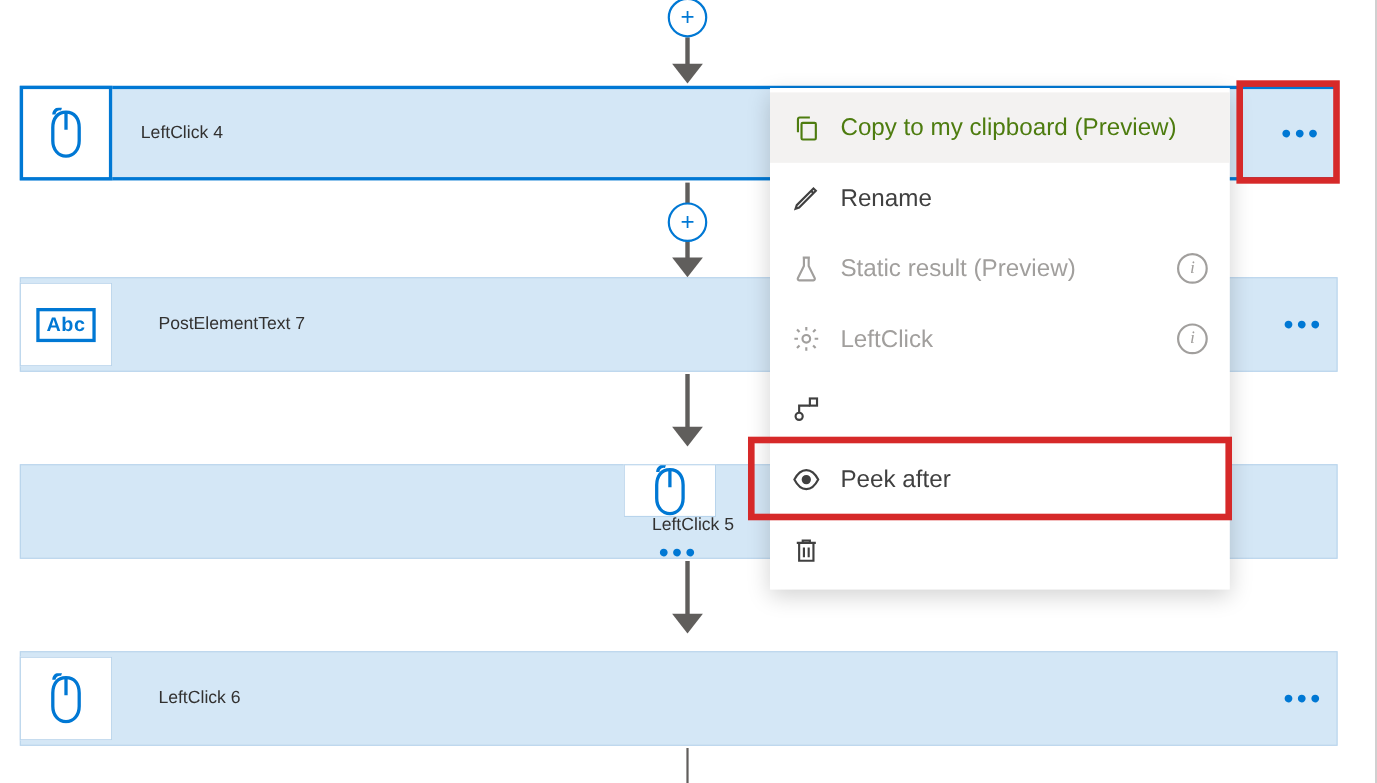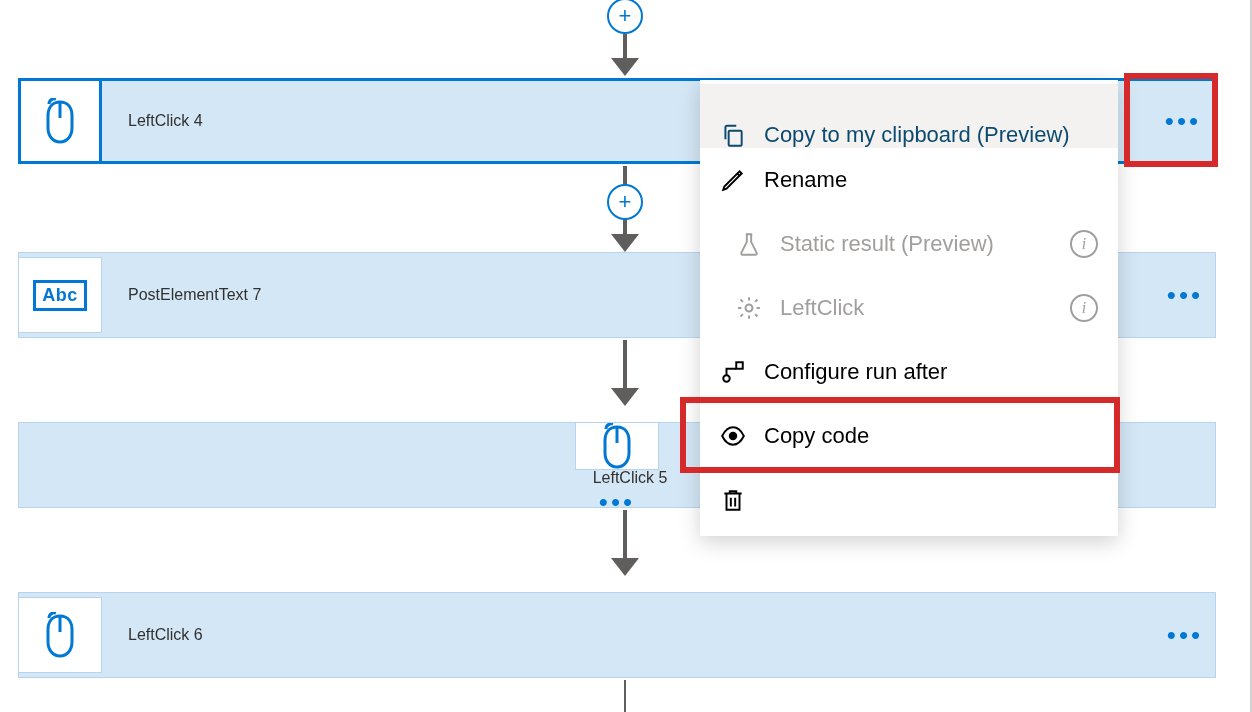--- a/index.html
+++ b/index.html
@@ -77,21 +77,21 @@
     background: #d4e7f6;
   }
   .card-icon-box {
     width: 84px;
     height: 76px;
     background: #ffffff;
     border: 1px solid #b8d4ec;
     display: flex;
     align-items: center;
     justify-content: center;
-    margin: -1px 0 -1px -1px;
+    margin: -1px 16px -1px -1px;
   }
   .action-card.selected .card-icon-box {
     border: 3px solid #0078d4;
     margin: -3px 0 -3px -3px;
     height: 86px;
     width: 84px;
   }
   .card-title {
     flex: 1;
     font-size: 16px;
@@ -119,31 +119,29 @@
     box-shadow: 0 6px 20px rgba(0,0,0,0.18);
     z-index: 10;
     padding: 4px 0;
   }
   .menu-item {
     display: flex;
     align-items: center;
     height: 64px;
     padding: 0 20px;
     font-size: 22px;
-    color: #000000;
+    color: #404040;
     position: relative;
   }
   .menu-item.hover {
     background: #f3f2f1;
-    color: #0c4a6e;
-    align-items: flex-end;
+    color: #4d7c0f;
   }
   .menu-item.disabled {
     color: #a19f9d;
-    margin-left: 16px;
   }
   .menu-icon {
     width: 44px;
     display: flex;
     align-items: center;
     justify-content: flex-start;
     color: inherit;
   }
   .menu-icon svg { stroke: currentColor; }
   .menu-label { flex: 1; }
@@ -293,30 +291,29 @@
       <span class="menu-info">i</span>
     </div>
     <div class="menu-item">
       <span class="menu-icon">
         <svg width="26" height="26" viewBox="0 0 24 24" fill="none" stroke-width="1.8">
             <rect x="15" y="3" width="6" height="6"></rect>
             <circle cx="6" cy="18" r="3"></circle>
             <path d="M6 15 V9 H15"></path>
           </svg>
       </span>
-      <span class="menu-label">Configure run after</span>
     </div>
     <div class="menu-item">
       <span class="menu-icon">
         <svg width="26" height="26" viewBox="0 0 24 24" fill="none" stroke-width="1.8">
             <path d="M2 12 C5 6 9 4 12 4 C15 4 19 6 22 12 C19 18 15 20 12 20 C9 20 5 18 2 12 Z"></path>
             <circle cx="12" cy="12" r="3" fill="currentColor"></circle>
           </svg>
       </span>
-      <span class="menu-label">Copy code</span>
+      <span class="menu-label">Peek after</span>
     </div>
     <div class="menu-item">
       <span class="menu-icon">
         <svg width="26" height="26" viewBox="0 0 24 24" fill="none" stroke-width="1.8">
             <path d="M4 6 H20 M9 6 V4 H15 V6 M6 6 V21 H18 V6 M10 10 V18 M14 10 V18"></path>
           </svg>
       </span>
     </div>
   </div>
 

